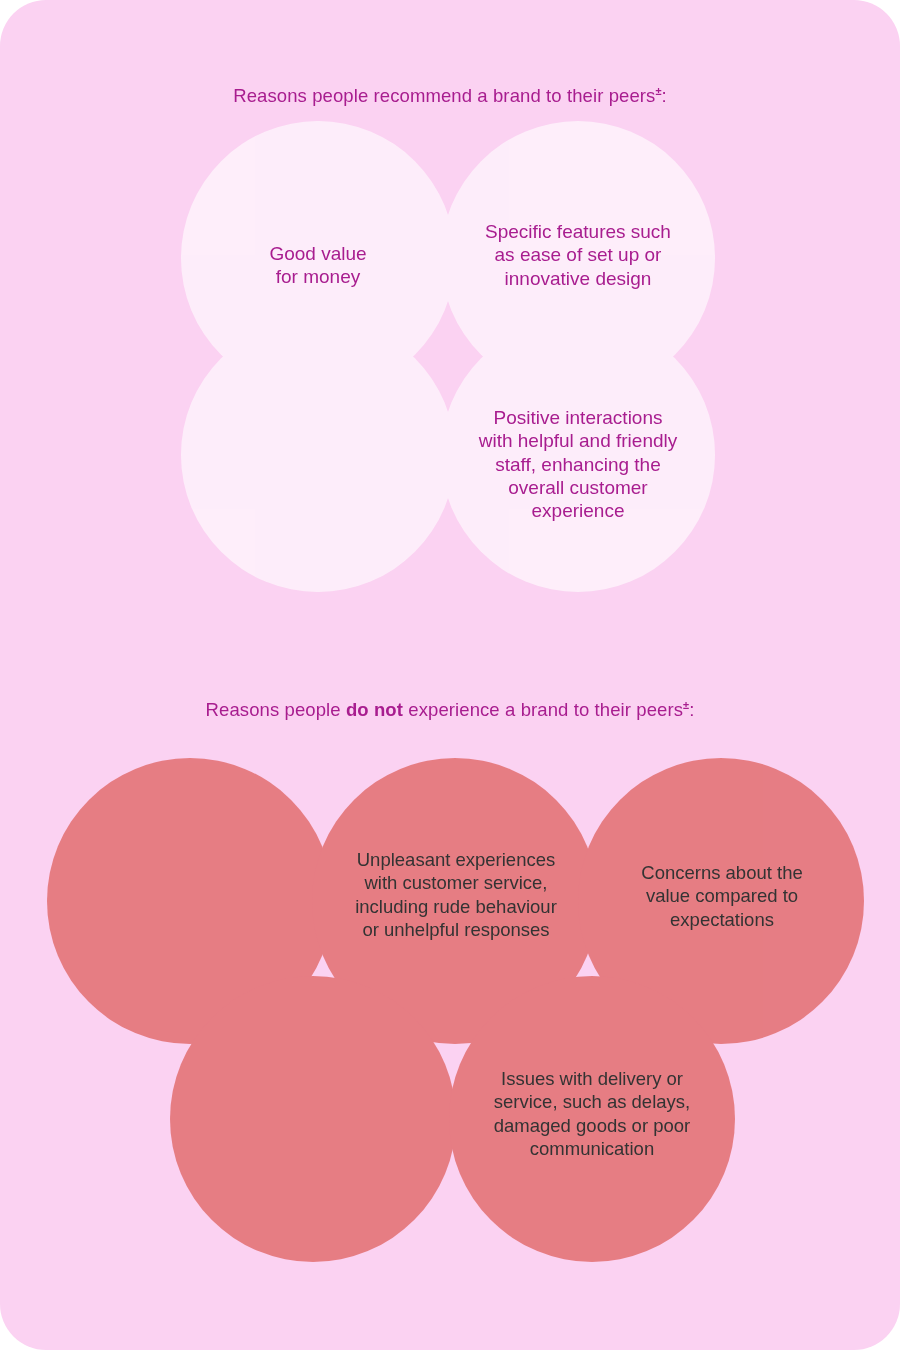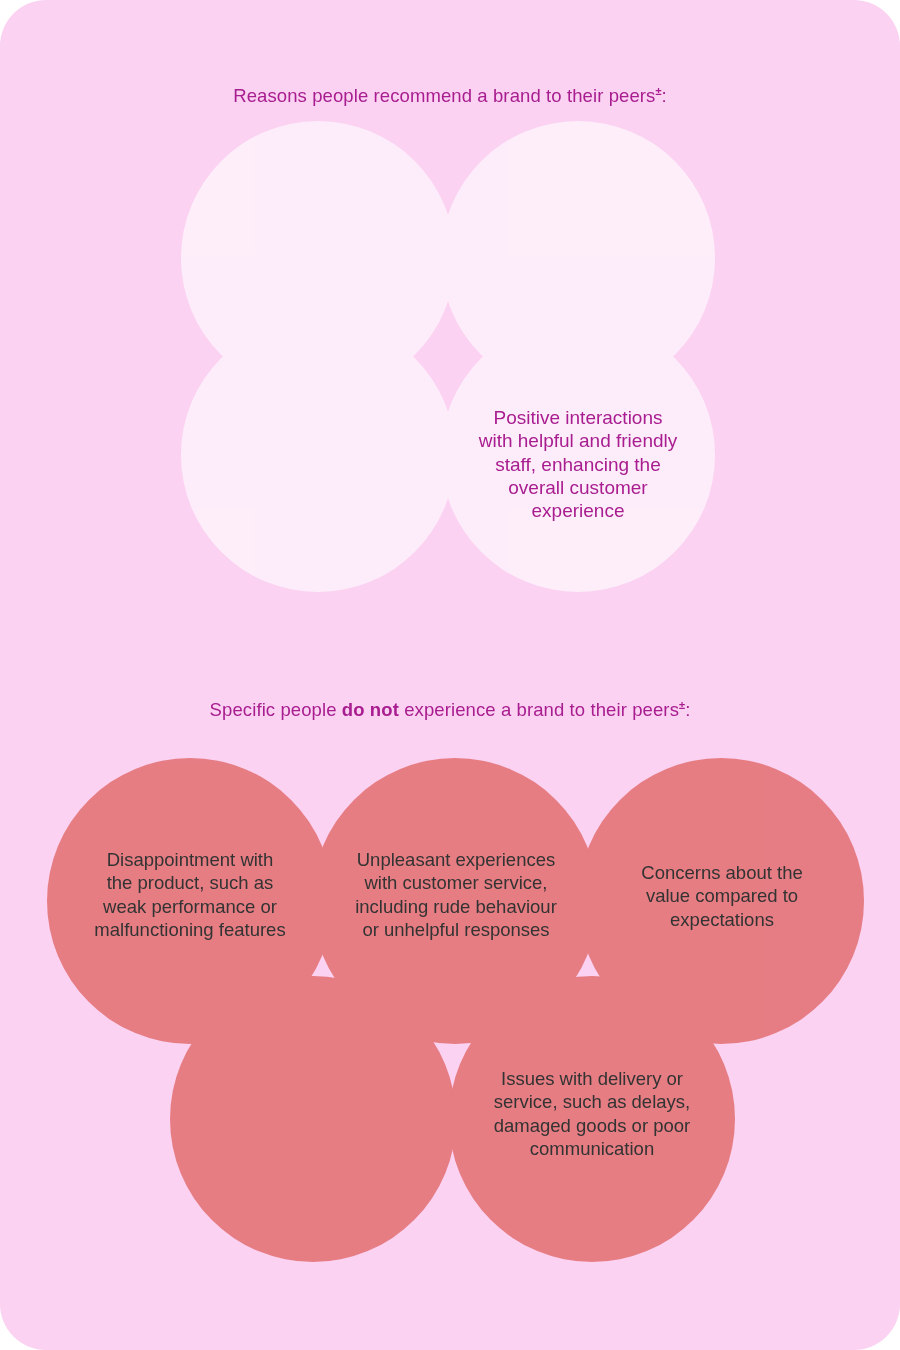--- a/index.html
+++ b/index.html
@@ -96,49 +96,50 @@
     <svg width="900" height="660" viewBox="0 0 900 660">
       <g opacity="0.62">
         <circle cx="318" cy="258" r="137" fill="#ffffff"></circle>
         <circle cx="578" cy="258" r="137" fill="#ffffff"></circle>
         <circle cx="318" cy="455" r="137" fill="#ffffff"></circle>
         <circle cx="578" cy="455" r="137" fill="#ffffff"></circle>
       </g>
     </svg>
   </div>
 
+  <div class="bubble-label positive" style="left:196px; top:242px; width:244px;">Good value
+for money</div>
 
+  <div class="bubble-label positive" style="left:452px; top:220px; width:252px;">Specific features such
+as ease of set up or
+innovative design</div>
 
 
   <div class="bubble-label positive" style="left:452px; top:406px; width:252px;">Positive interactions
 with helpful and friendly
 staff, enhancing the
 overall customer
 experience</div>
 
   <h2 class="section-heading" id="heading-negative">
-    <span class="light">Specific people </span><span class="strong">do not</span><span class="light"> experience a brand to their peers</span><span class="sup">±</span><span class="light">:</span>
+    <span class="light">Reasons people </span><span class="strong">do not</span><span class="light"> experience a brand to their peers</span><span class="sup">±</span><span class="light">:</span>
   </h2>
 
   <div class="venn-stage" id="venn-negative">
     <svg width="900" height="1350" viewBox="0 0 900 1350">
       <g opacity="0.60">
         <circle cx="190" cy="901" r="143" fill="#d9453b"></circle>
         <circle cx="455" cy="901" r="143" fill="#d9453b"></circle>
         <circle cx="721" cy="901" r="143" fill="#d9453b"></circle>
         <circle cx="313" cy="1119" r="143" fill="#d9453b"></circle>
         <circle cx="592" cy="1119" r="143" fill="#d9453b"></circle>
       </g>
     </svg>
   </div>
 
-  <div class="bubble-label negative" style="left:66px; top:848px; width:248px;">Disappointment with
-the product, such as
-weak performance or
-malfunctioning features</div>
 
   <div class="bubble-label negative" style="left:603px; top:861px; width:238px;">Concerns about the
 value compared to
 expectations</div>
 
   <div class="bubble-label negative" style="left:332px; top:848px; width:248px;">Unpleasant experiences
 with customer service,
 including rude behaviour
 or unhelpful responses</div>
 

